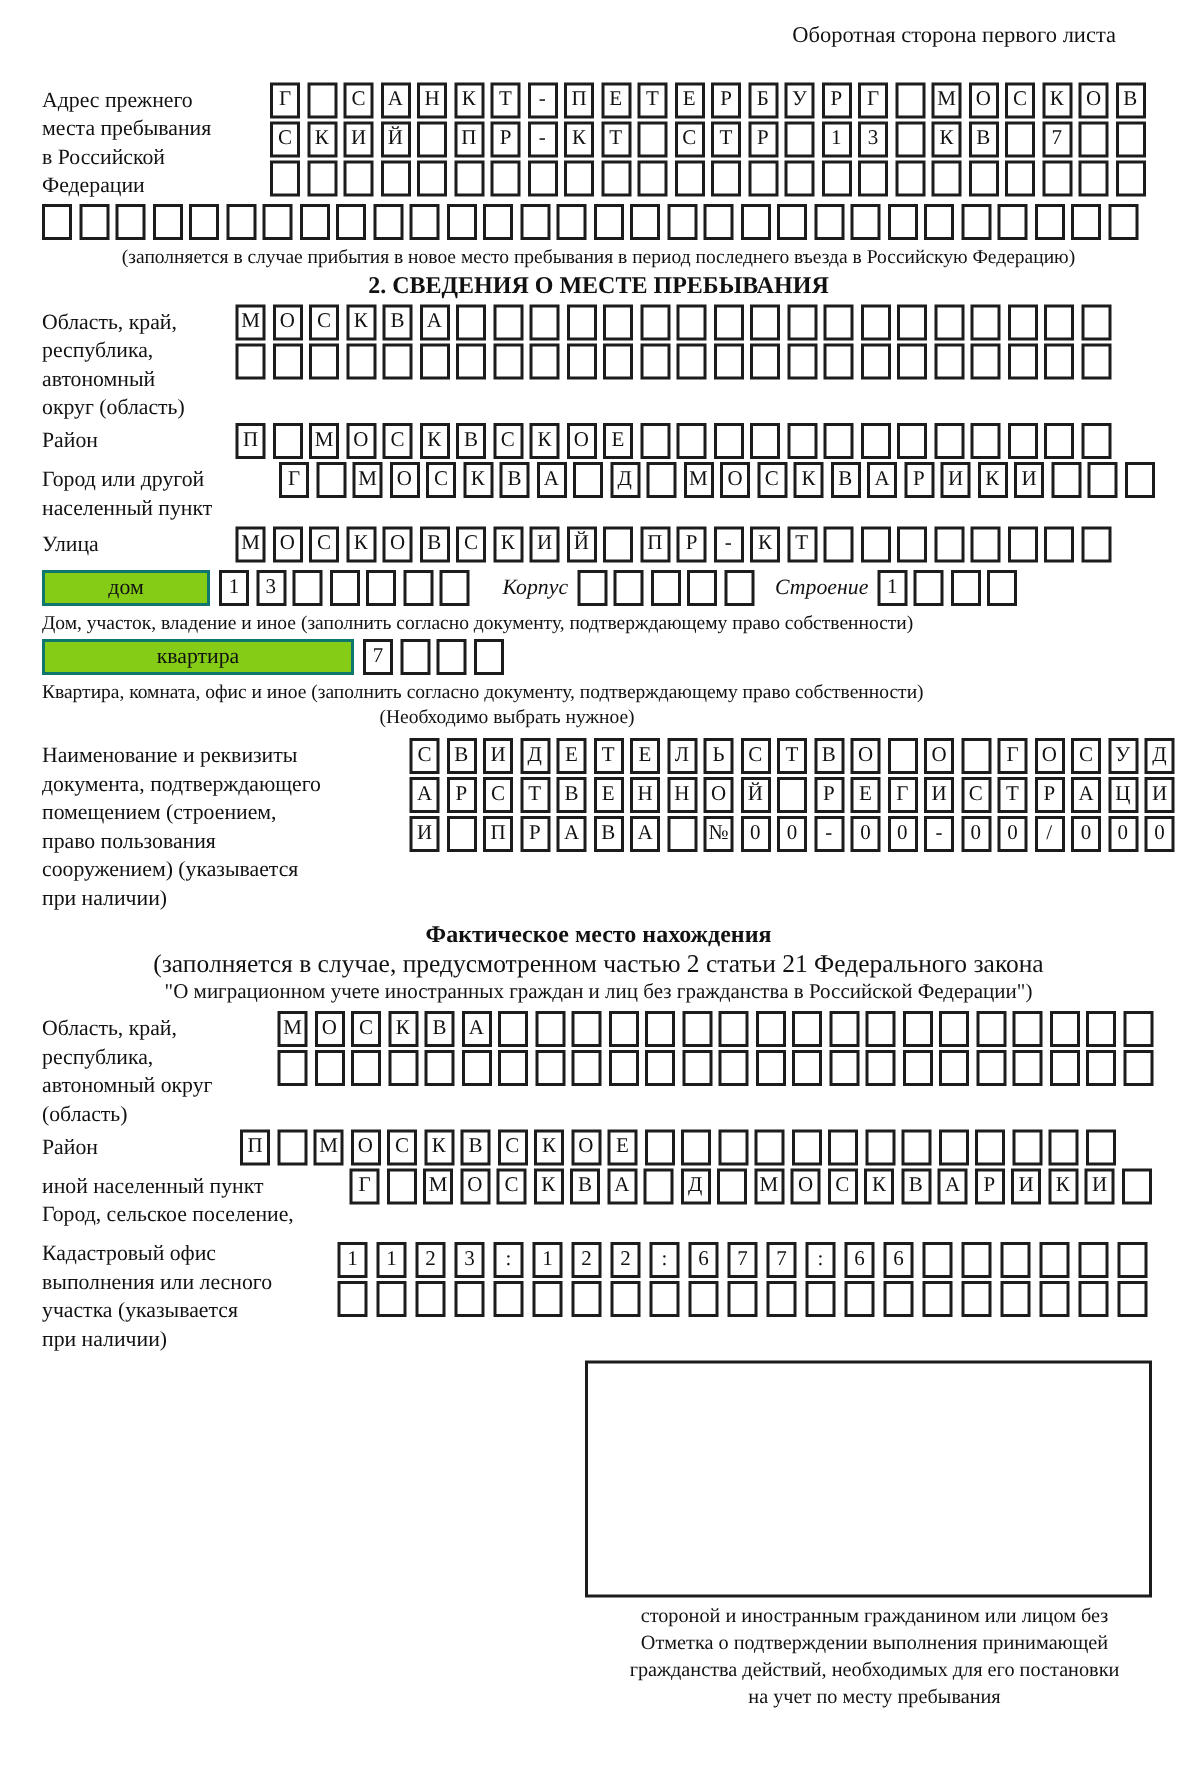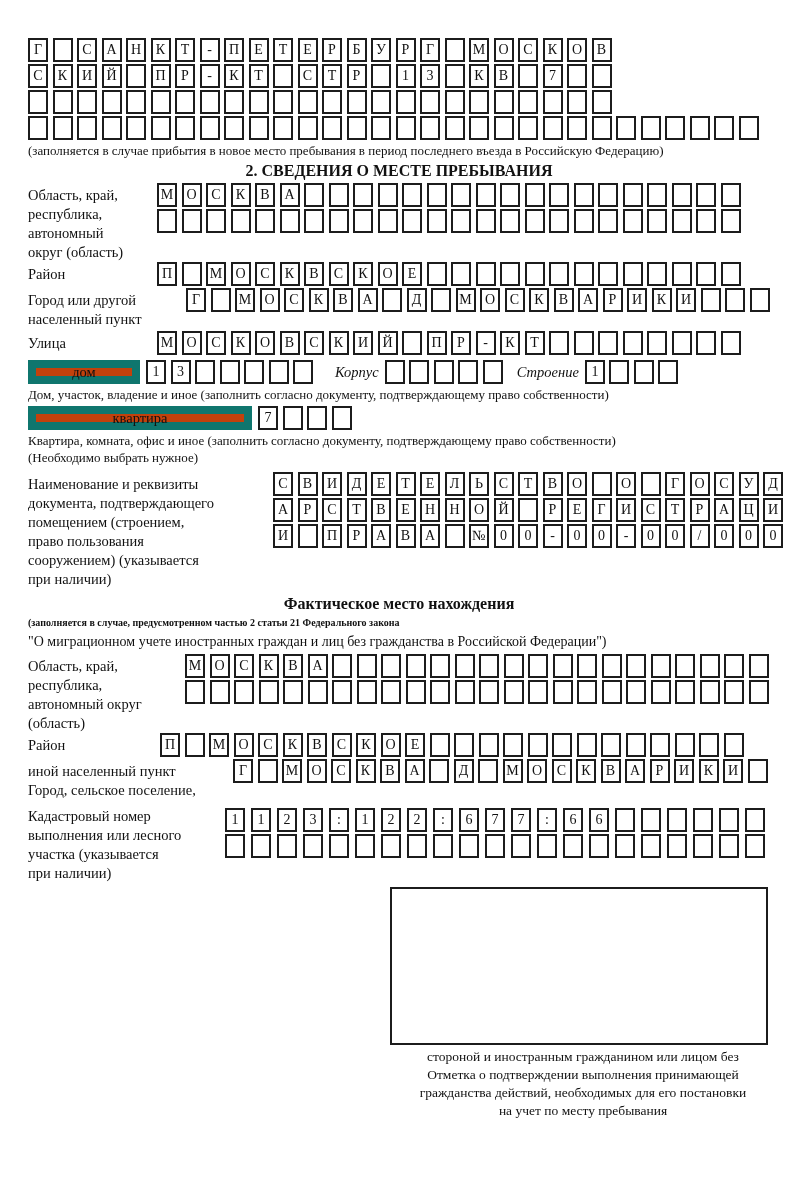--- a/index.html
+++ b/index.html
@@ -17,46 +17,53 @@
   .boxrow{ display:flex; gap:4.5px; }
   .boxrow.wide{ gap:6px; }
   .cb{
     box-sizing:border-box; flex:0 0 auto;
     width:20px; height:24px;
     border:2px solid #1c1c1c;
     display:flex; align-items:center; justify-content:center;
     font-size:14px; background:#fff;
   }
   .wbox{
-    box-sizing:border-box; border:8px solid #0f766e; height:24px;
+    box-sizing:border-box; border:2px solid #0f766e; height:24px;
     display:flex; align-items:center; justify-content:center;
-    font-size:14.5px; flex:0 0 auto; background:#c2410c;
+    font-size:14.5px; flex:0 0 auto; background:#84cc16;
   }
   .note{ font-size:13px; line-height:17px; }
-  .center{ }
+  .center{ text-align:center; }
   .sect-title{ text-align:center; font-weight:bold; font-size:16px; }
   .w129{width:129px;} .w152{width:152px;} .w158{width:158px;} .w225{width:225px;}
   .w157{width:157px;} .w132{width:132px;} .w205{width:205px;} .w197{width:197px;}
   .inline-lbl{ font-size:14.5px; line-height:24px; flex:0 0 auto;font-style:italic; }
   .stamp-box{
     box-sizing:border-box; border:2px solid #1c1c1c;
     width:378px; height:158px; margin-left:362px; background:#fff;
   }
   .stamp-caption{ width:430px; margin-left:340px; margin-top:3px;
     font-size:13.5px; line-height:18px; text-align:center; }
   .mt2{margin-top:2px;} .mt3{margin-top:3px;} .mt4{margin-top:4px;}
   .mt5{margin-top:5px;} .mt6{margin-top:6px;gap:20px;} .mt22{margin-top:22px;}
 </style>
 </head>
 <body>
 
 <div class="page">
 
+  <div class="hdr">Оборотная сторона первого листа</div>
 
   <div class="field mt22">
+    <div class="lbl w152">
+      <div>Адрес прежнего</div>
+      <div>места пребывания</div>
+      <div>в Российской</div>
+      <div>Федерации</div>
+    </div>
     <div class="rows">
       <div class="boxrow">
           <div class="cb">Г</div>
           <div class="cb"></div>
           <div class="cb">С</div>
           <div class="cb">А</div>
           <div class="cb">Н</div>
           <div class="cb">К</div>
           <div class="cb">Т</div>
           <div class="cb">-</div>
@@ -346,21 +353,21 @@
     <div class="boxrow">
         <div class="cb">1</div>
         <div class="cb"></div>
         <div class="cb"></div>
         <div class="cb"></div>
       </div>
   </div>
   <div class="note mt2">Дом, участок, владение и иное (заполнить согласно документу, подтверждающему право собственности)</div>
 
   <div class="field mt3" style="align-items:center;">
-    <div class="wbox" style="width:224px;">квартира</div>
+    <div class="wbox" style="width:208px;">квартира</div>
     <div class="boxrow" style="margin-left:6px;">
         <div class="cb">7</div>
         <div class="cb"></div>
         <div class="cb"></div>
         <div class="cb"></div>
       </div>
   </div>
   <div class="note mt2">Квартира, комната, офис и иное (заполнить согласно документу, подтверждающему право собственности)</div>
 
   <div class="note center" style="width:620px;">(Необходимо выбрать нужное)</div>
@@ -441,21 +448,21 @@
           <div class="cb">0</div>
           <div class="cb">/</div>
           <div class="cb">0</div>
           <div class="cb">0</div>
           <div class="cb">0</div>
         </div>
     </div>
   </div>
 
   <div class="sect-title mt6">Фактическое место нахождения</div>
-  <div class="note center" style="font-size:10px;line-height:19px;font-weight:bold;">(заполняется в случае, предусмотренном частью 2 статьи 21 Федерального закона</div>
+  <div class="note center" style="font-size:17px;line-height:19px;">(заполняется в случае, предусмотренном частью 2 статьи 21 Федерального закона</div>
   <div class="note center" style="font-size:14px;line-height:19px;">"О миграционном учете иностранных граждан и лиц без гражданства в Российской Федерации")</div>
 
   <div class="field mt3">
     <div class="lbl w157">
       <div>Область, край,</div>
       <div>республика,</div>
       <div>автономный округ</div>
       <div>(область)</div>
     </div>
     <div class="rows">
@@ -570,21 +577,21 @@
         <div class="cb">Р</div>
         <div class="cb">И</div>
         <div class="cb">К</div>
         <div class="cb">И</div>
         <div class="cb"></div>
       </div>
   </div>
 
   <div class="field mt4">
     <div class="lbl w197">
-      <div>Кадастровый номер</div>
+      <div>Кадастровый офис</div>
       <div>выполнения или лесного</div>
       <div>участка (указывается</div>
       <div>при наличии)</div>
     </div>
     <div class="rows" style="margin-top:4px;">
       <div class="boxrow wide">
           <div class="cb">1</div>
           <div class="cb">1</div>
           <div class="cb">2</div>
           <div class="cb">3</div>

